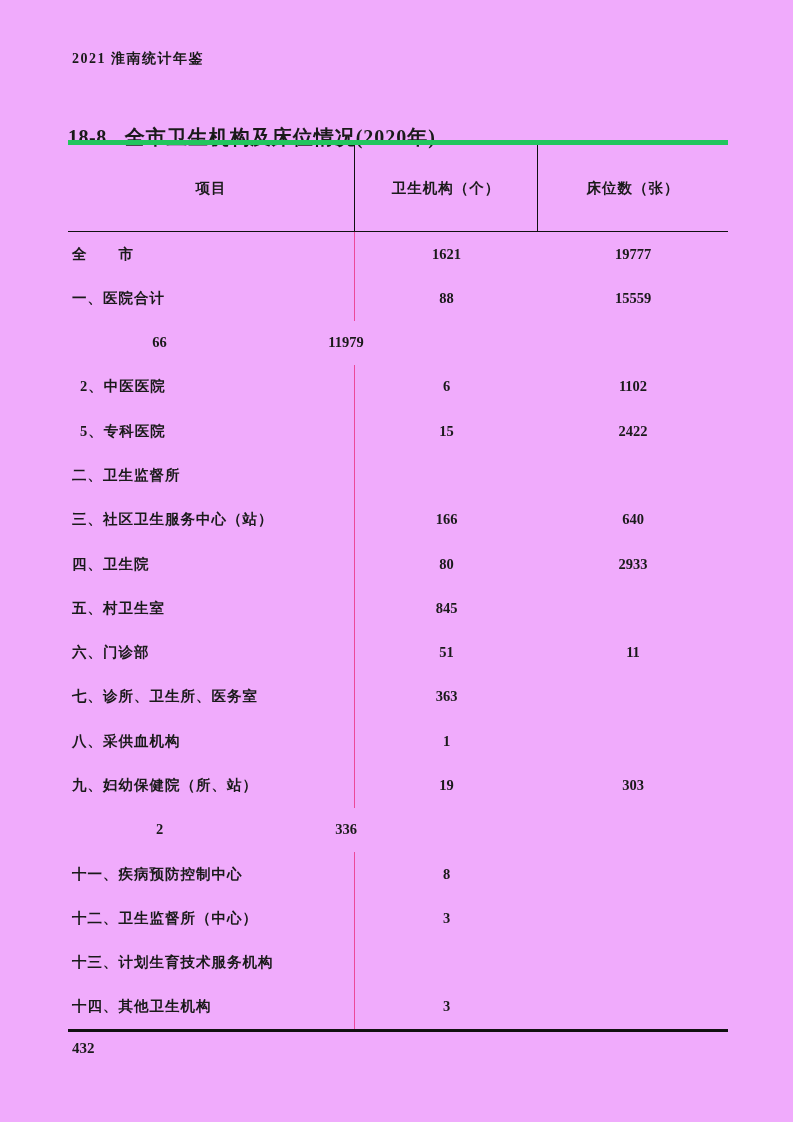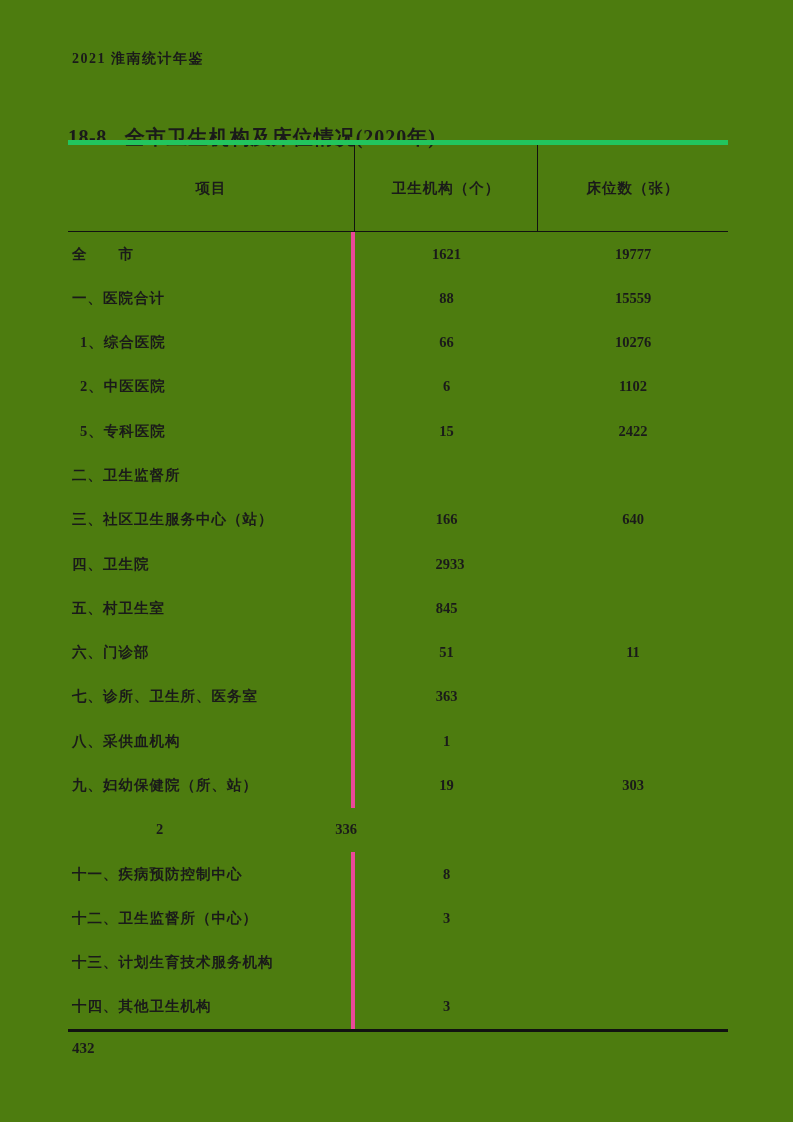--- a/index.html
+++ b/index.html
@@ -5,21 +5,21 @@
   html, body { margin: 0; padding: 0; }
   body {
     width: 793px; height: 1122px;
     background: #ffffff;
     font-family: "Liberation Serif", "DejaVu Serif", serif;
     color: #1a1a1a;
   }
   .page {
     position: relative;
     width: 793px; height: 1122px;
-    background: #4d7c0f;
+    background: #f0abfc;
     overflow: hidden;
   }
   .yearbook-header {
     position: absolute;
     left: 72px; top: 50px;
     font-size: 14px;
     font-weight: 600;
     letter-spacing: 1.5px;
   }
   .page-title {
@@ -70,21 +70,21 @@
   }
   .trow .cell {
     box-sizing: border-box;
     display: flex;
     align-items: center;
     font-size: 14.5px;
     font-weight: 600;
   }
   .c1 {
     width: 287px;
-    border-right: 4px solid #ec4899;
+    border-right: 1px solid #ec4899;
     justify-content: flex-start;
     padding-left: 4px;
     letter-spacing: 1px;
     white-space: nowrap;
   }
   .trow.sub .c1 { padding-left: 12px; }
   .c2 { width: 183px; justify-content: center; }
   .c3 { width: 190px; justify-content: center; }
   .page-number {
     position: absolute;
@@ -120,23 +120,22 @@
         <div class="cell c3">19777</div>
       </div>
 
       <div class="trow">
         <div class="cell c1">一、医院合计</div>
         <div class="cell c2">88</div>
         <div class="cell c3">15559</div>
       </div>
 
       <div class="trow sub">
-        <div class="cell c1">1、综合医院</div>
         <div class="cell c2">66</div>
-        <div class="cell c3">10276</div>
+        <div class="cell c3">11979</div>
       </div>
 
       <div class="trow sub">
         <div class="cell c1">2、中医医院</div>
         <div class="cell c2">6</div>
         <div class="cell c3">1102</div>
       </div>
 
       <div class="trow sub">
         <div class="cell c1">5、专科医院</div>
@@ -151,20 +150,21 @@
       </div>
 
       <div class="trow">
         <div class="cell c1">三、社区卫生服务中心（站）</div>
         <div class="cell c2">166</div>
         <div class="cell c3">640</div>
       </div>
 
       <div class="trow">
         <div class="cell c1">四、卫生院</div>
+        <div class="cell c2">80</div>
         <div class="cell c3">2933</div>
       </div>
 
       <div class="trow">
         <div class="cell c1">五、村卫生室</div>
         <div class="cell c2">845</div>
         <div class="cell c3"></div>
       </div>
 
       <div class="trow">

